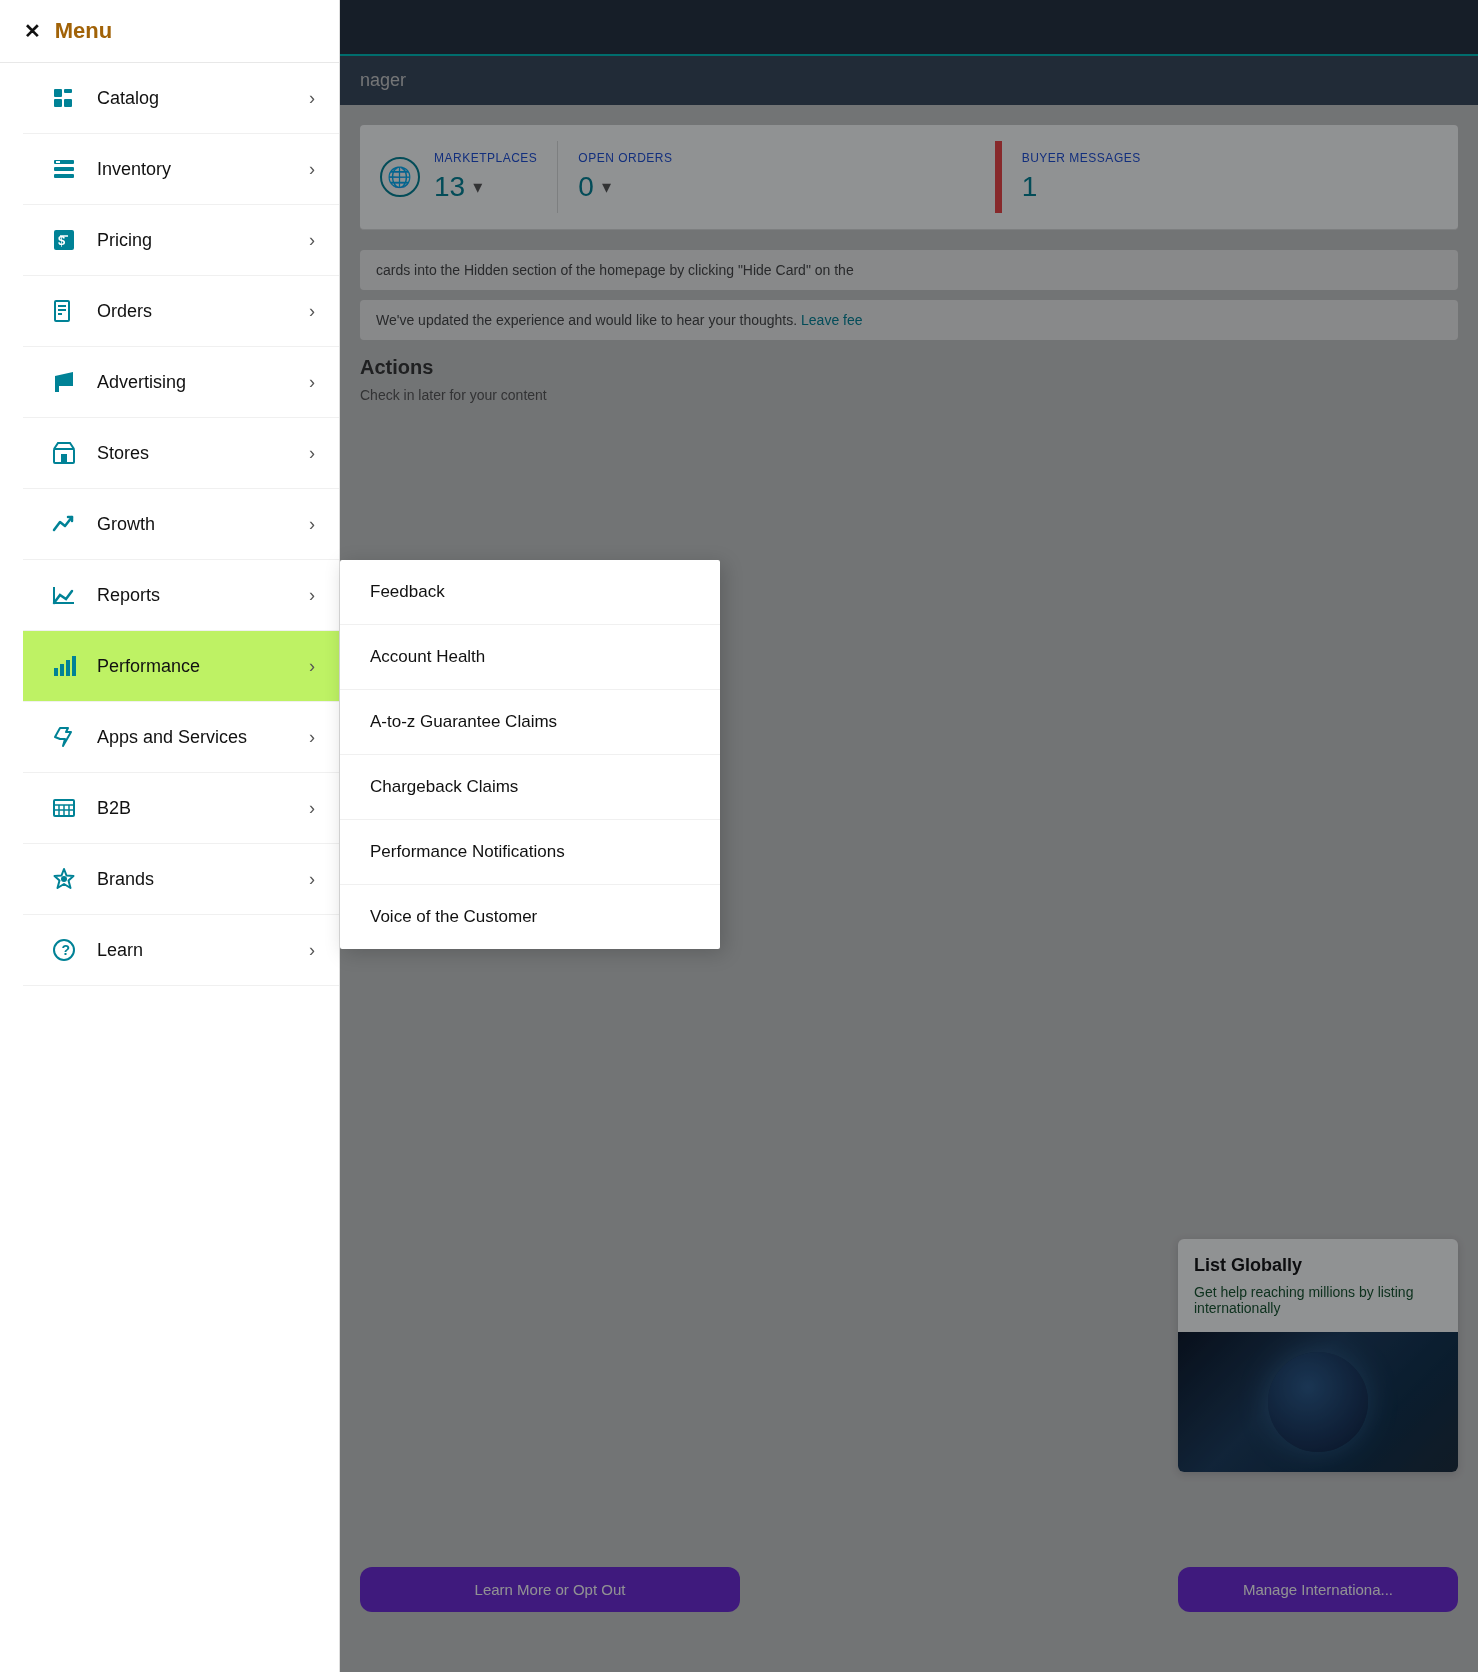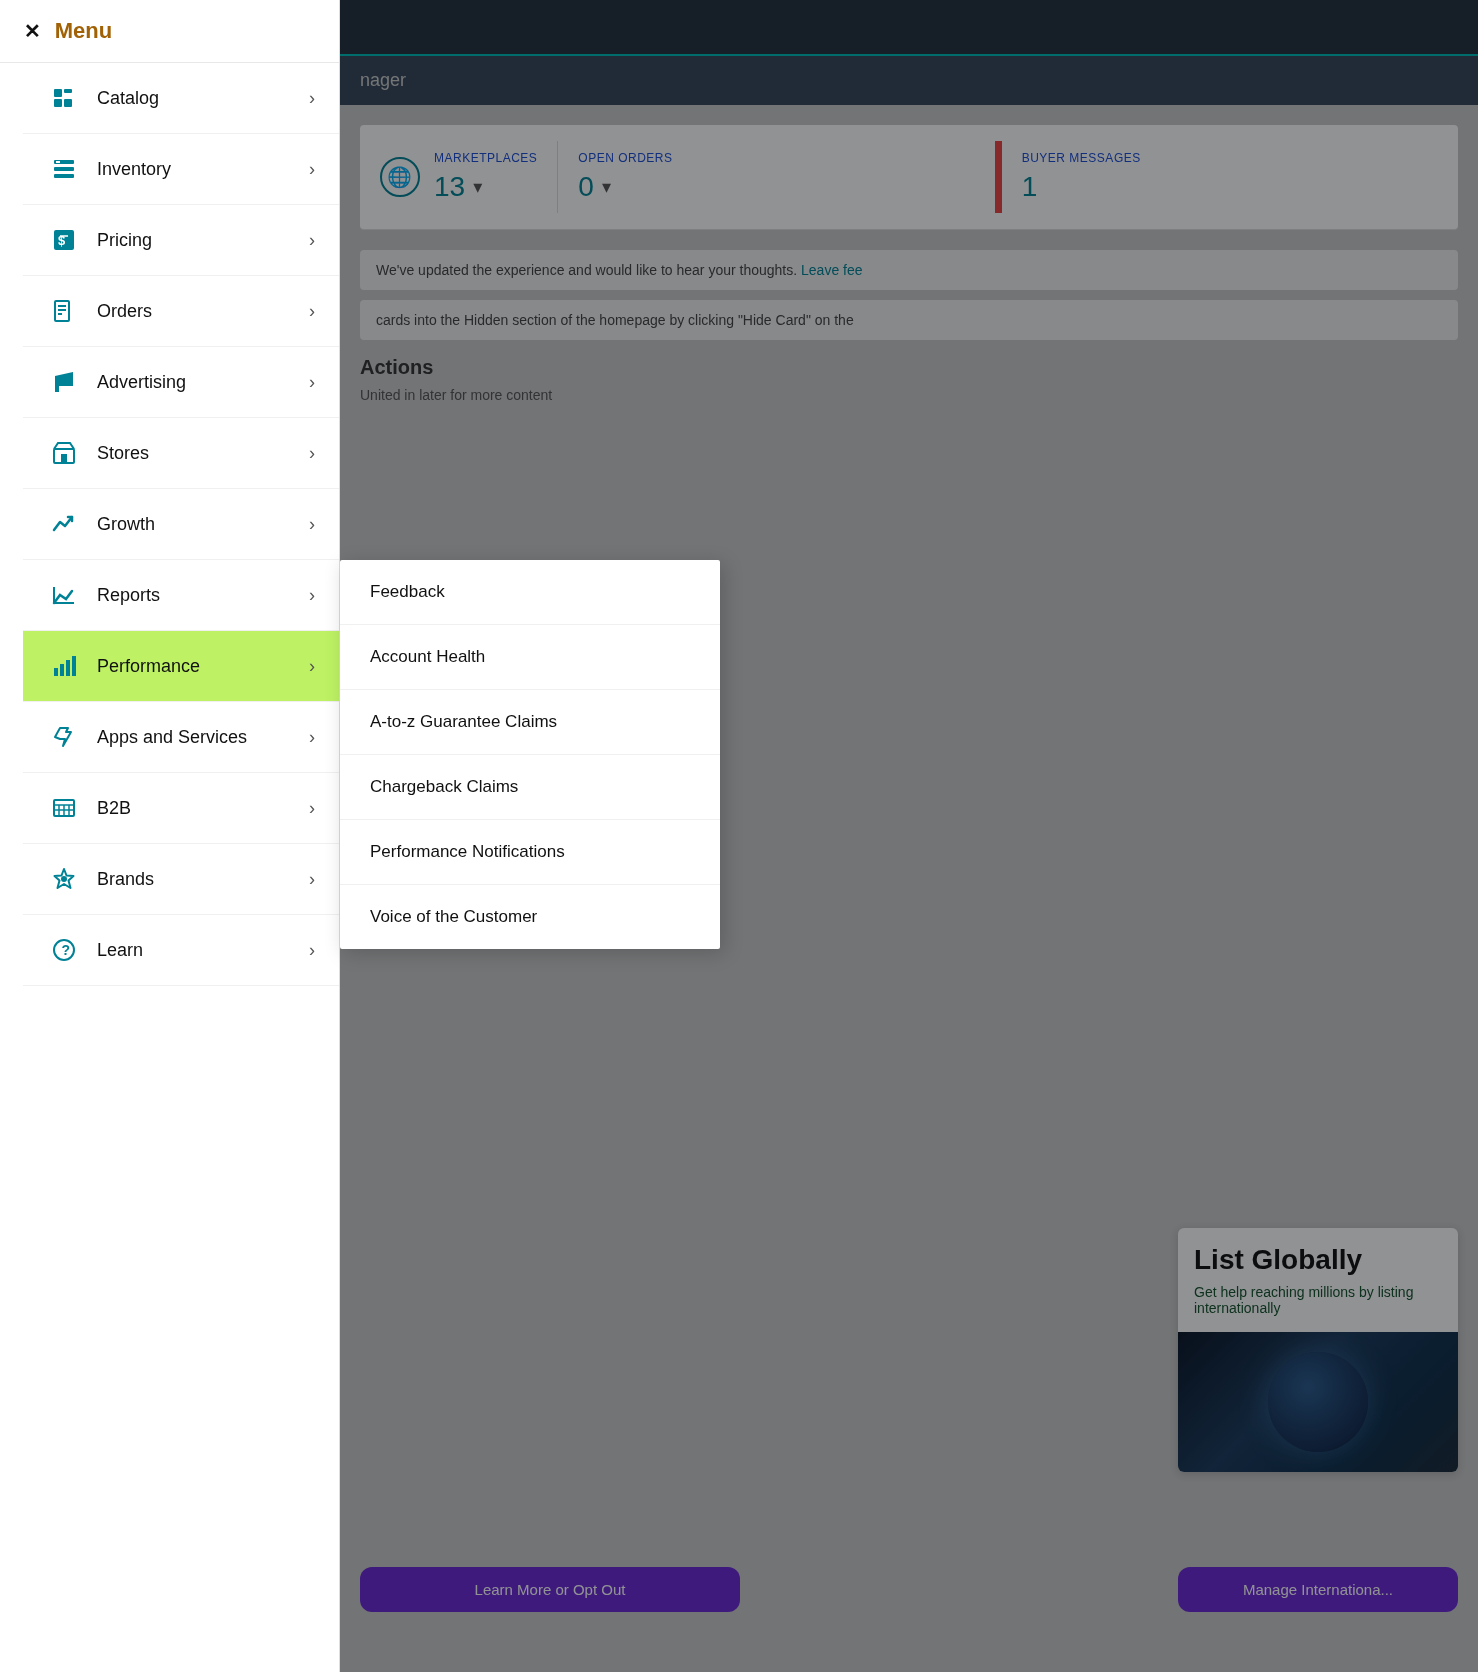--- a/index.html
+++ b/index.html
@@ -135,21 +135,21 @@
       width: 280px;
       background: #fff;
       border-radius: 6px;
       overflow: hidden;
       box-shadow: 0 2px 8px rgba(0,0,0,0.15);
     }
     .list-globally-text {
       padding: 16px;
     }
     .list-globally-title {
-      font-size: 28px;
+      font-size: 18px;
       font-weight: 600;
       color: #111;
       margin-bottom: 8px;
     }
     .list-globally-desc {
       font-size: 14px;
       color: #14532d;
     }
     .list-globally-image {
       width: 100%;
@@ -326,30 +326,30 @@
         <span class="stat-dropdown">▾</span>
       </div>
     </div>
     <div class="stat-item">
       <div class="stat-label">BUYER MESSAGES</div>
       <span class="stat-value">1</span>
     </div>
   </div>
 
   <div class="notice-bar">
+    <span>cards into the Hidden section of the homepage by clicking "Hide Card" on the</span>
+  </div>
+  <div class="notice-bar">
     <span>We've updated the experience and would like to hear your thoughts.</span>
     <span class="notice-link">Leave fee</span>
   </div>
-  <div class="notice-bar">
-    <span>cards into the Hidden section of the homepage by clicking "Hide Card" on the</span>
-  </div>
 
   <div class="actions-section">
     <div class="actions-title">Actions</div>
-    <div class="check-later">United in later for more content</div>
+    <div class="check-later">Check in later for your content</div>
   </div>
 
   <div class="list-globally-card">
     <div class="list-globally-text">
       <div class="list-globally-title">List Globally</div>
       <div class="list-globally-desc">Get help reaching millions by listing internationally</div>
     </div>
     <div class="list-globally-image">
       <div class="globe-visual"></div>
     </div>

